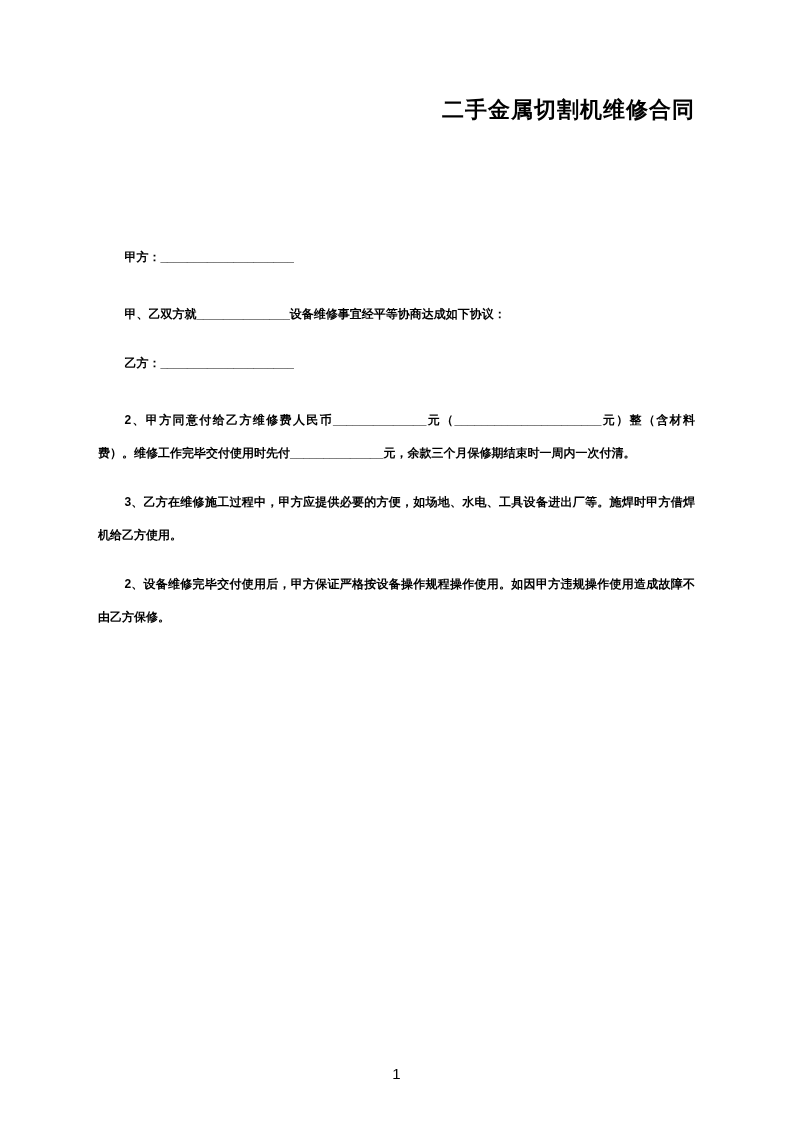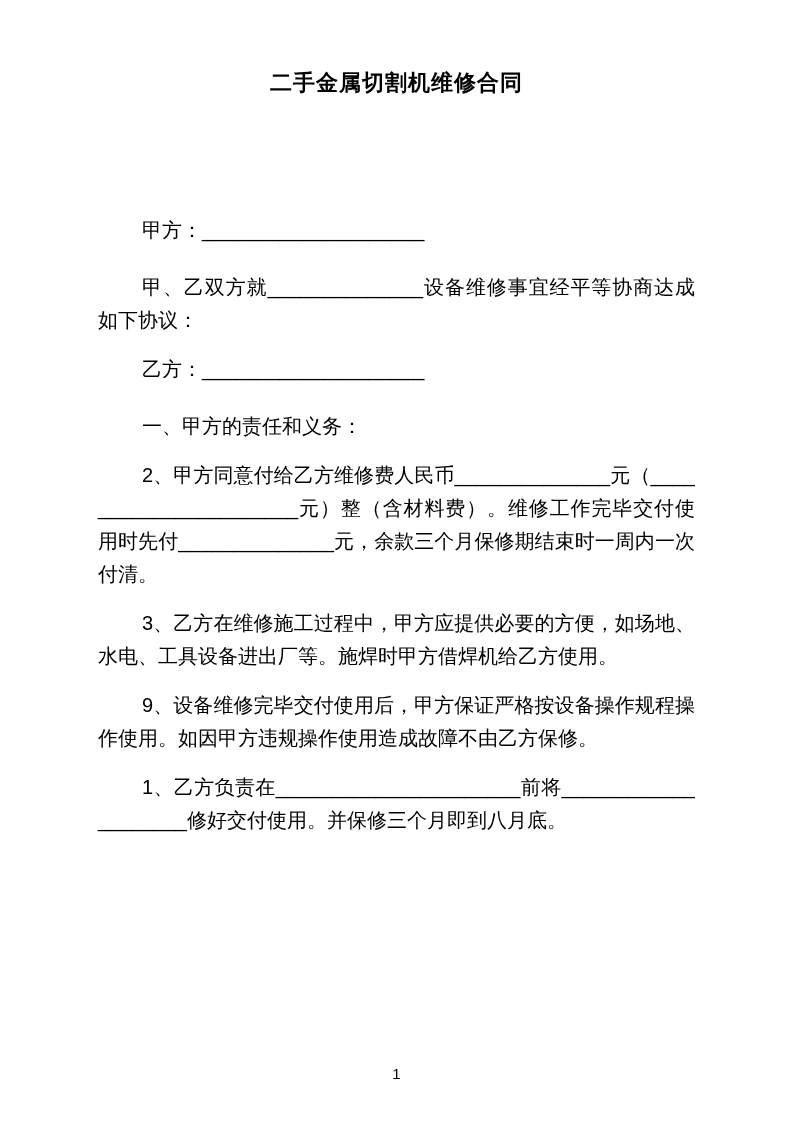--- a/index.html
+++ b/index.html
@@ -14,29 +14,29 @@
     margin: 0 auto;
     background: #ffffff;
     color: #000000;
     font-family: "Liberation Sans", sans-serif;
     box-sizing: border-box;
     padding: 0 98px;
     overflow: hidden;
   }
   .doc-title {
     margin: 0;
-    padding-top: 68px;
-    text-align: center;
+    padding-top: 95px;
+    text-align: right;
     font-size: 22px;
     font-weight: bold;
     letter-spacing: 1px;
   }
   .body-text {
-    font-size: 20px;
-    font-weight: normal;
+    font-size: 12px;
+    font-weight: bold;
     line-height: 33px;
   }
   .para {
     margin: 16px 0;
     text-indent: 2.2em;
     text-align: justify;
     word-break: break-all;
   }
   .para.first-para {
     margin-top: 116px;
@@ -62,30 +62,28 @@
   <h1 class="doc-title">二手金属切割机维修合同</h1>
 
   <div class="body-text">
 
     <p class="para first-para party-line">甲方：____________________</p>
 
     <p class="para">甲、乙双方就______________设备维修事宜经平等协商达成如下协议：</p>
 
     <p class="para party-line">乙方：____________________</p>
 
-    <p class="para">一、甲方的责任和义务：</p>
 
 
     <p class="para">2、甲方同意付给乙方维修费人民币______________元（______________________元）整（含材料费）。维修工作完毕交付使用时先付______________元，余款三个月保修期结束时一周内一次付清。</p>
 
     <p class="para">3、乙方在维修施工过程中，甲方应提供必要的方便，如场地、水电、工具设备进出厂等。施焊时甲方借焊机给乙方使用。</p>
 
-    <p class="para">9、设备维修完毕交付使用后，甲方保证严格按设备操作规程操作使用。如因甲方违规操作使用造成故障不由乙方保修。</p>
+    <p class="para">2、设备维修完毕交付使用后，甲方保证严格按设备操作规程操作使用。如因甲方违规操作使用造成故障不由乙方保修。</p>
 
 
 
-    <p class="para">1、乙方负责在______________________前将____________________修好交付使用。并保修三个月即到八月底。</p>
 
   </div>
 
   <div class="page-footer">1</div>
 
 </div>
 
 </body></html>

